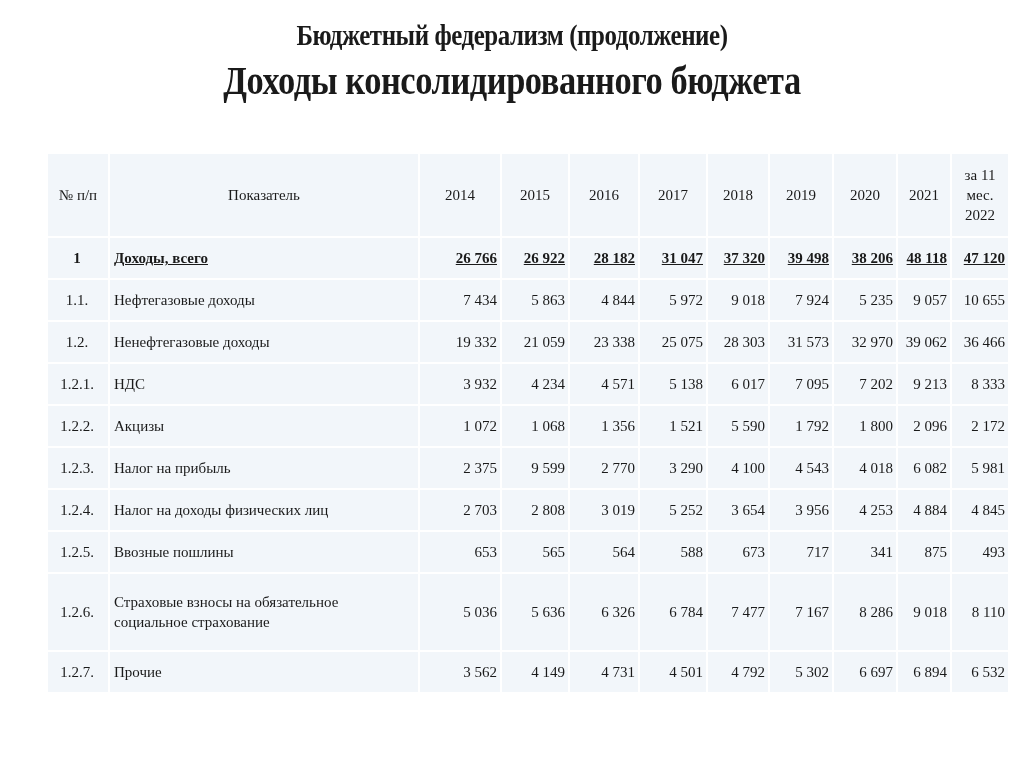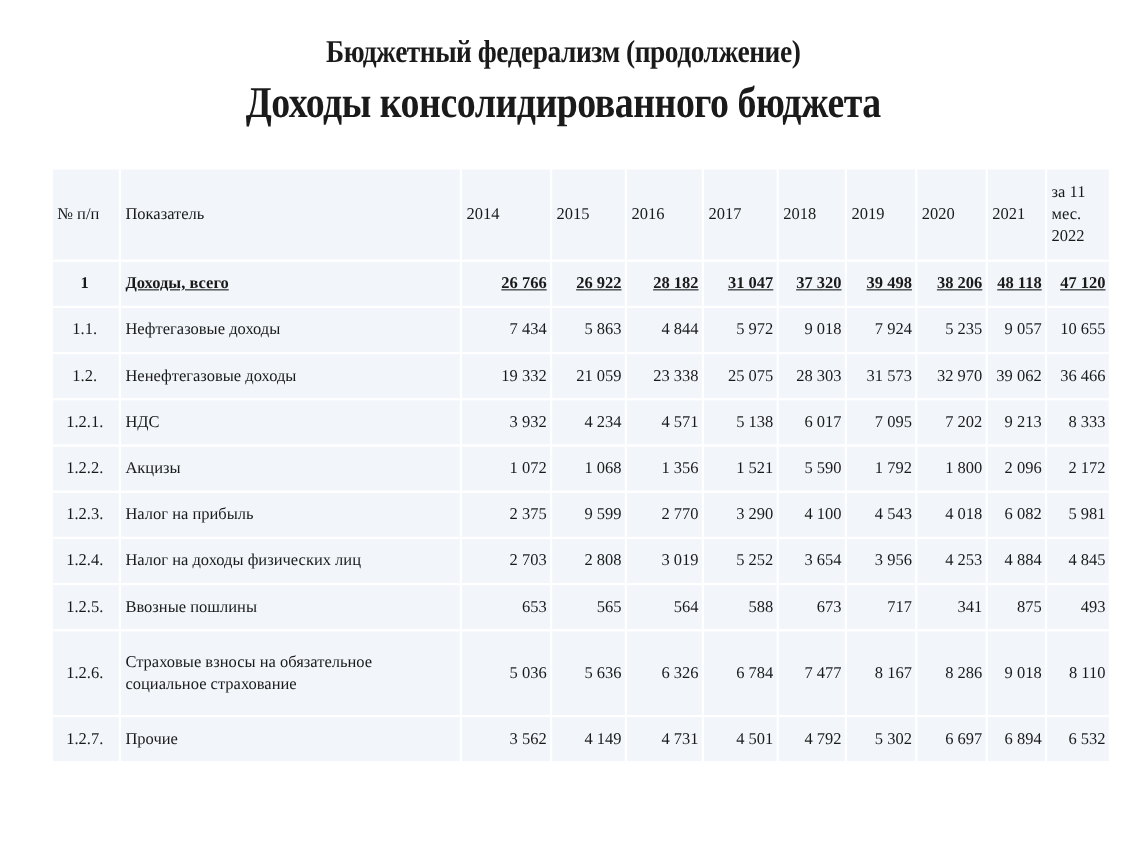--- a/index.html
+++ b/index.html
@@ -1,31 +1,31 @@
 <!DOCTYPE html>
 <html><head>
 <meta charset="utf-8">
 <style>
   html, body { margin:0; padding:0; }
   body {
     width:1024px; height:767px; background:#ffffff; position:relative; overflow:hidden;
     font-family:"Liberation Serif", "DejaVu Serif", serif; color:#1a1a1a;
   }
-  .title-block { position:absolute; left:0; top:28px; width:1024px; text-align:center; }
+  .title-block { position:absolute; left:0; top:16px; width:1024px; text-align:center; }
   .title1 { font-size:29px; font-weight:bold; line-height:38px; letter-spacing:-0.5px; transform:scaleX(0.86); transform-origin:center; }
   .title2 { font-size:40px; font-weight:bold; line-height:50px; letter-spacing:-0.5px; transform:scaleX(0.86); transform-origin:center; margin-top:2px; }
   table {
     position:absolute; left:46px; top:152px; border-collapse:collapse; table-layout:fixed;
     font-size:15px;
   }
   td, th {
     background:#f2f6fa; border:2px solid #ffffff; padding:0 4px; font-weight:normal;
     vertical-align:middle; white-space:nowrap;
   }
-  th { text-align:left; }
+  th { text-align:center; }
   td.num { text-align:right; padding-right:3px; }
   td.idx { text-align:center; padding-right:6px; }
   td.idx.center { text-align:center; }
   td.label { text-align:left; padding-left:4px; white-space:normal; line-height:20px; }
   tr.bold td { font-weight:normal; }
   tr.total td { font-weight:bold; }
   tr.total td.u span { text-decoration:underline; }
   .hdr-last { line-height:20px; white-space:normal; }
 </style>
 </head>
@@ -175,21 +175,21 @@
         <td class="num u"><span>493</span></td>
       </tr>
       <tr style="height: 78px;">
         <td class="idx">1.2.6.</td>
         <td class="label u"><span>Страховые взносы на обязательное социальное страхование</span></td>
         <td class="num u"><span>5 036</span></td>
         <td class="num u"><span>5 636</span></td>
         <td class="num u"><span>6 326</span></td>
         <td class="num u"><span>6 784</span></td>
         <td class="num u"><span>7 477</span></td>
-        <td class="num u"><span>8 167</span></td>
+        <td class="num u"><span>7 167</span></td>
         <td class="num u"><span>8 286</span></td>
         <td class="num u"><span>9 018</span></td>
         <td class="num u"><span>8 110</span></td>
       </tr>
       <tr style="height: 42px;">
         <td class="idx">1.2.7.</td>
         <td class="label u"><span>Прочие</span></td>
         <td class="num u"><span>3 562</span></td>
         <td class="num u"><span>4 149</span></td>
         <td class="num u"><span>4 731</span></td>

